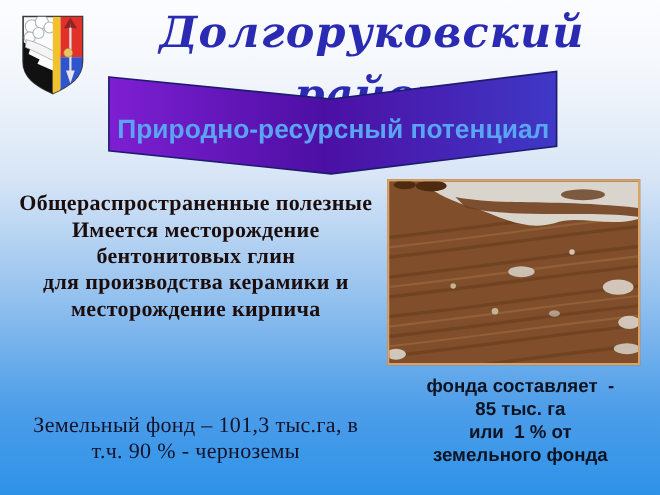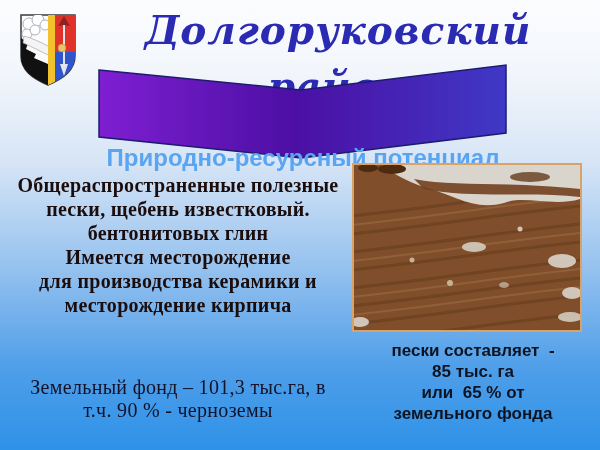--- a/index.html
+++ b/index.html
@@ -10,21 +10,21 @@
   }
   .coat{position:absolute;left:18px;top:12px;}
   .title{
     position:absolute;left:80px;top:2px;width:516px;text-align:center;
     font-family:"DejaVu Serif",serif;font-style:italic;font-weight:bold;
     font-size:39px;line-height:56px;letter-spacing:1px;color:#2A2AB2;
   }
   .banner-shape{position:absolute;left:98px;top:62px;}
   .banner-text{
     position:absolute;left:98px;top:104px;width:410px;text-align:center;
-    font-family:"Liberation Sans",sans-serif;font-weight:bold;font-size:24px;color:#5AA5F2;margin-top:40px;
+    font-family:"Liberation Sans",sans-serif;font-weight:bold;font-size:24px;color:#5AA5F2;
   }
   .minerals{
     position:absolute;left:0;top:173px;width:356px;text-align:center;
     font-weight:bold;font-size:20px;line-height:24px;letter-spacing:.3px;color:#1C0D0D;
   }
   .landfund{
     position:absolute;left:0;top:376px;width:356px;text-align:center;
     font-weight:normal;font-size:20px;line-height:23px;letter-spacing:.3px;color:#141229;
   }
   .minerals div,.landfund div,.caption div{white-space:pre;}
@@ -81,23 +81,22 @@
         <stop offset="48%" stop-color="#4C0FA4"></stop>
         <stop offset="100%" stop-color="#3F38C6"></stop>
       </linearGradient>
     </defs>
     <polygon points="1,8 203,28 408,3 408,71 203,96 1,75" fill="url(#bannerGrad)" stroke="#1C1C6E" stroke-width="1.5"></polygon>
   </svg>
   <div class="banner-text">Природно-ресурсный потенциал</div>
 
   <div class="minerals">
     <div>Общераспространенные полезные</div>
-    <div>пески, щебень известковый.</div>
+    <div>Имеется месторождение</div>
     <div>бентонитовых глин</div>
-    <div>Имеется месторождение</div>
     <div>для производства керамики и</div>
     <div>месторождение кирпича</div>
   </div>
 
   <div class="landfund">
     <div>Земельный фонд – 101,3 тыс.га, в</div>
     <div>т.ч. 90 % - черноземы</div>
   </div>
 
   <div class="photo">
@@ -139,19 +138,19 @@
 
       <circle cx="96" cy="118" r="3" fill="#D9C9A8"></circle>
       <circle cx="58" cy="95" r="2.5" fill="#D9C9A8"></circle>
       <circle cx="166" cy="64" r="2.5" fill="#E5DCC8"></circle>
 
       <rect width="226" height="165" fill="#3C1E0A" opacity="0.12"></rect>
     </svg>
   </div>
 
   <div class="caption">
-    <div>пески составляет  -</div>
+    <div>фонда составляет  -</div>
     <div>85 тыс. га</div>
-    <div>или  65 % от</div>
+    <div>или  1 % от</div>
     <div>земельного фонда</div>
   </div>
 
 </div>
 
 </body></html>

